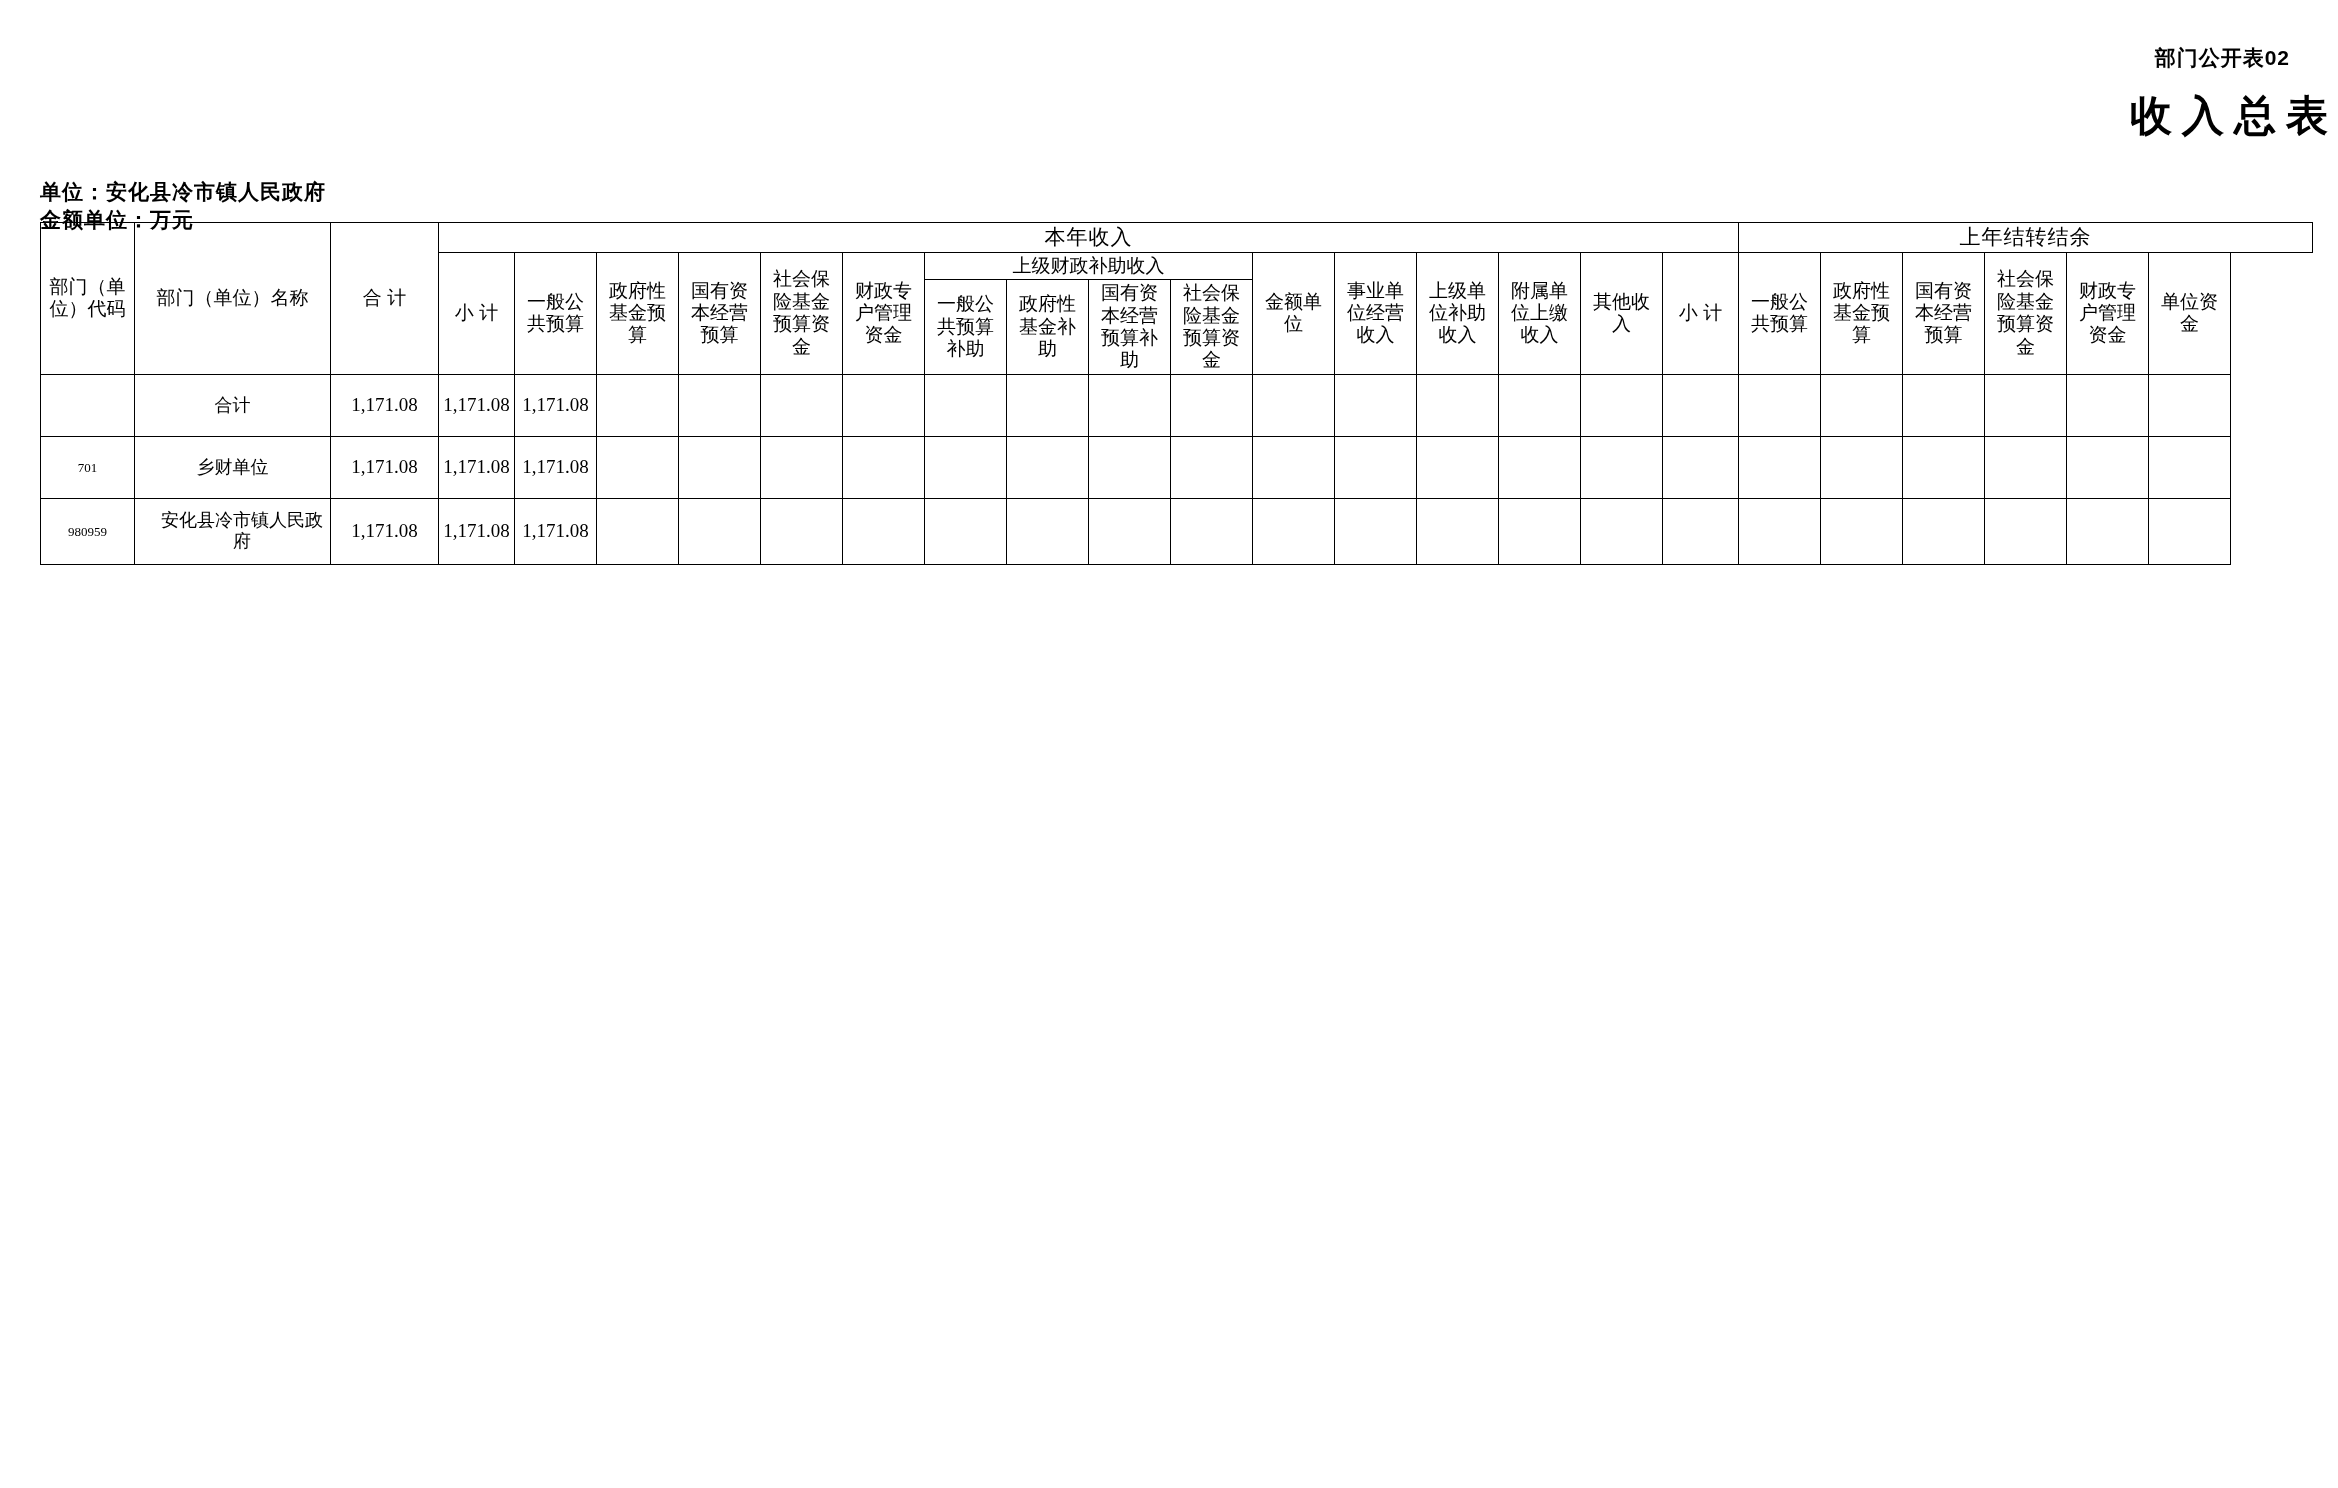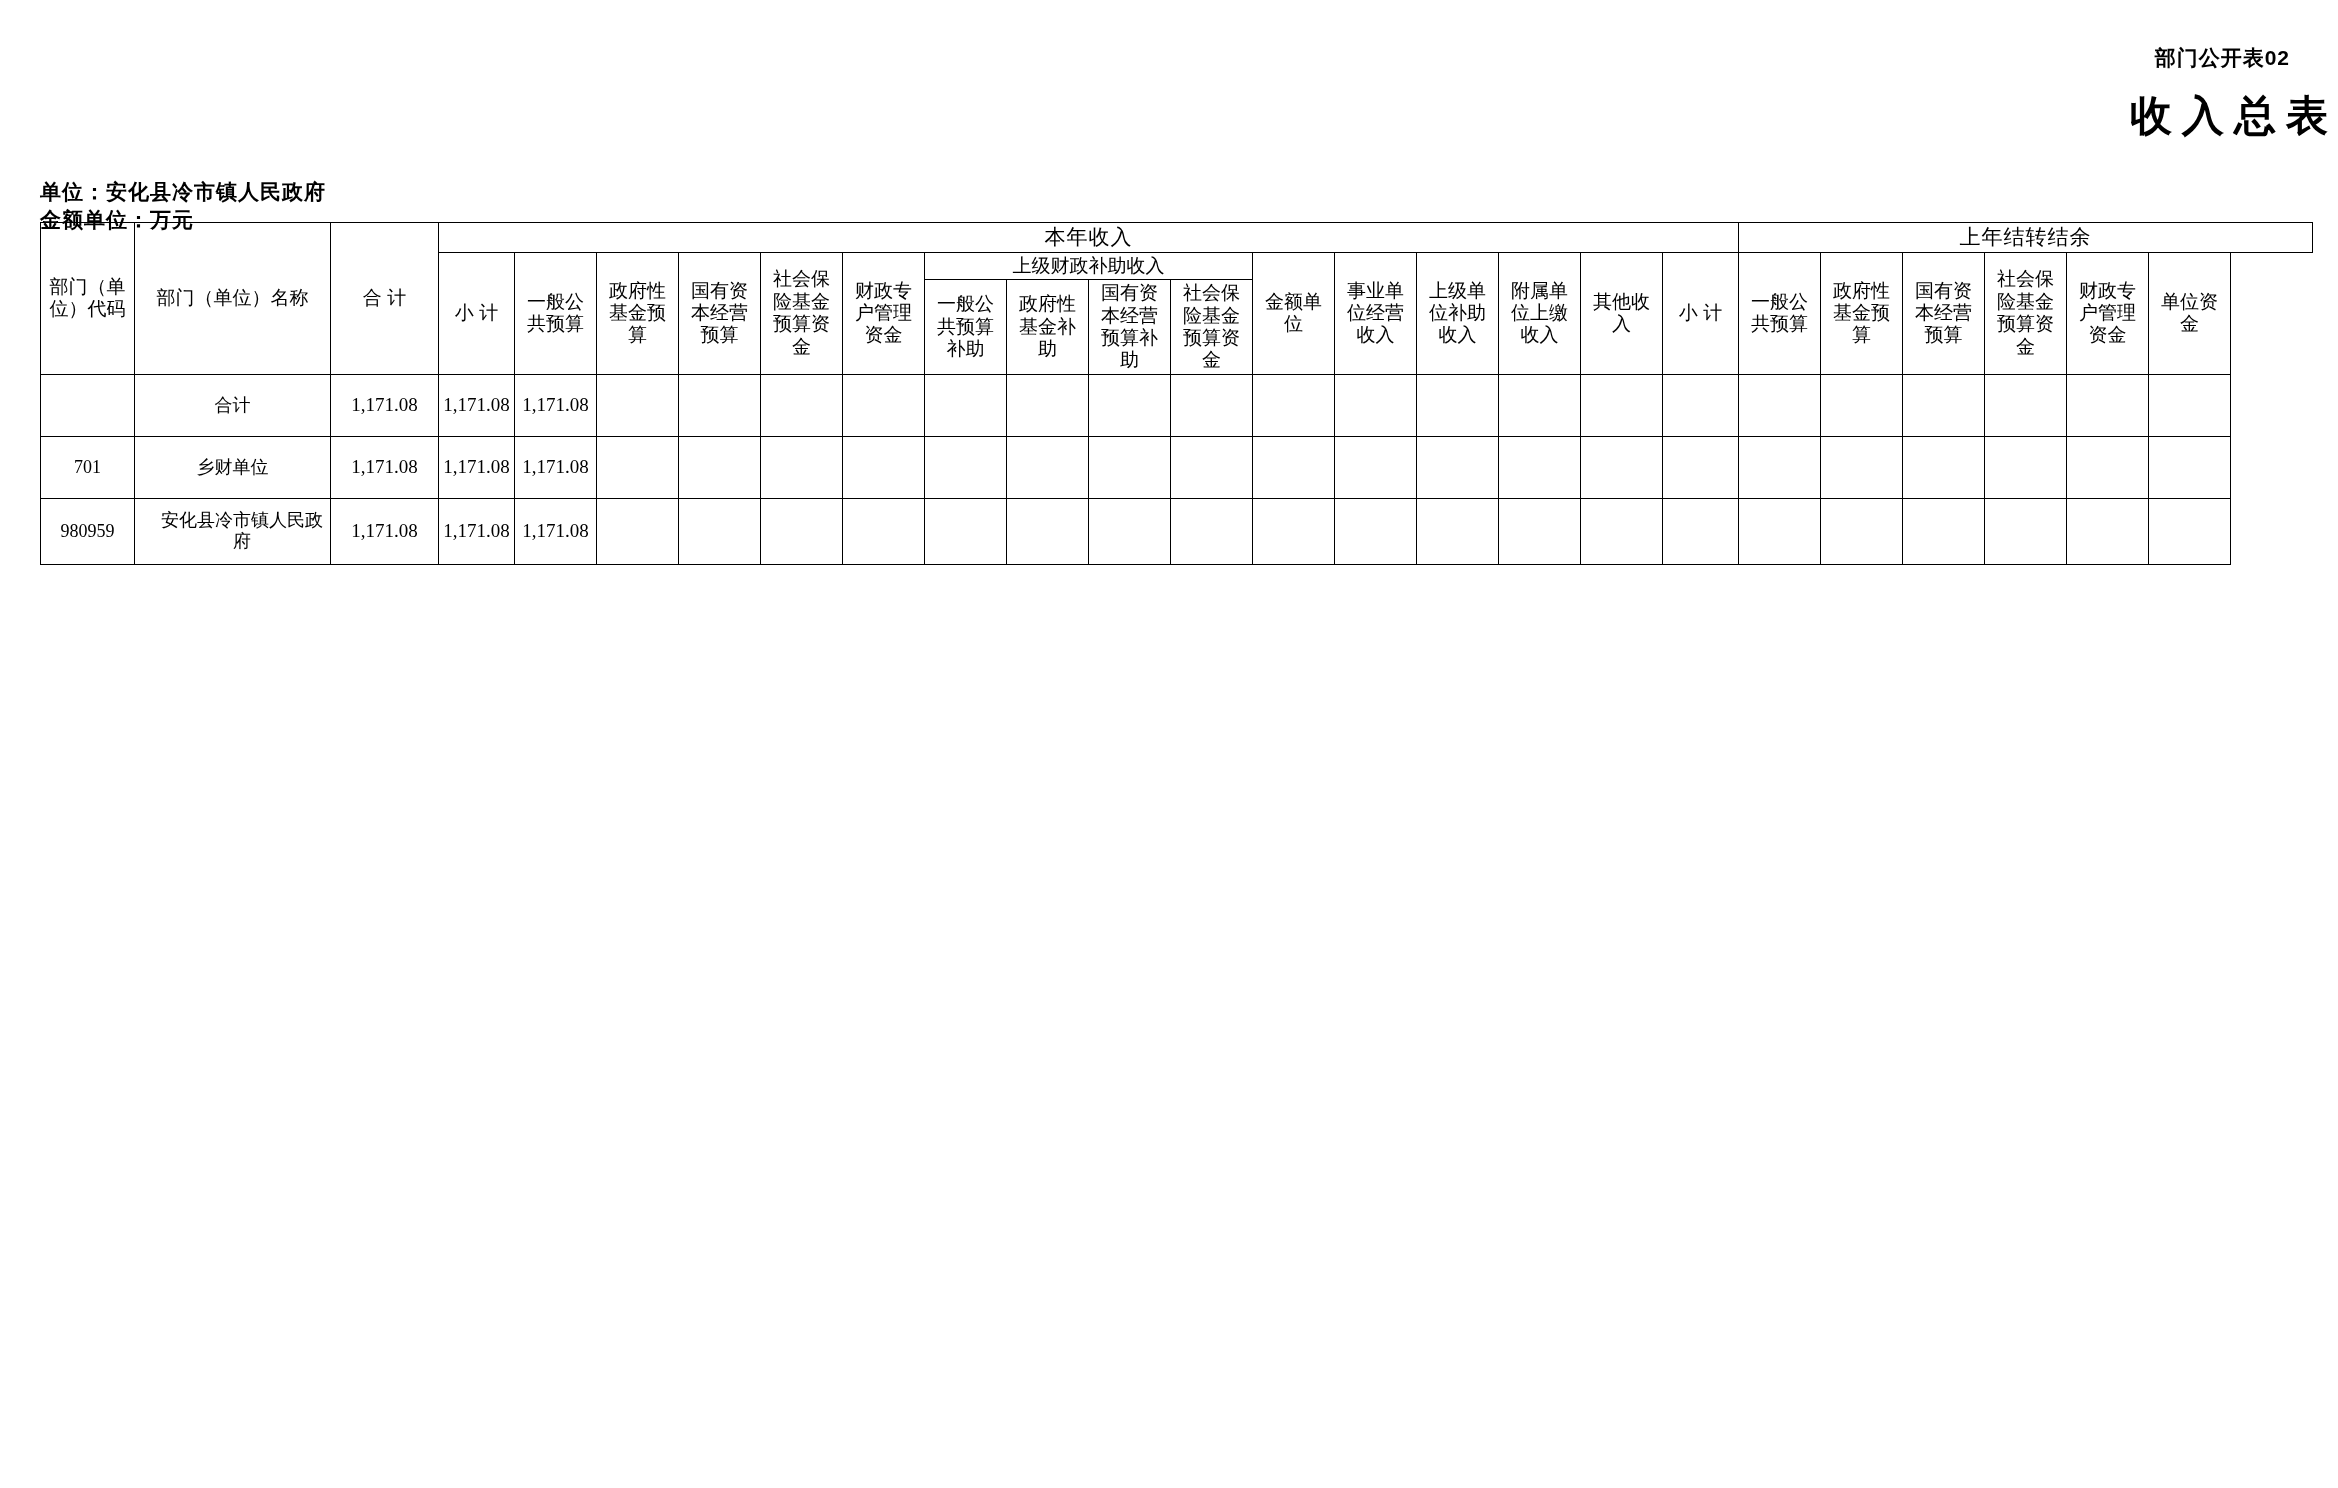--- a/index.html
+++ b/index.html
@@ -90,21 +90,21 @@
   }
   th.leaf {
     font-weight: bold;
     font-size: 19px;
     line-height: 1.15;
   }
   .r-code {
     text-align: left;
     padding-left: 8px;
     font-family: "Liberation Serif", serif;
-    font-size: 18px;
+    font-size: 13px;
   }
   .r-name {
     text-align: left;
     padding-left: 12px;
     font-size: 18px;
   }
   .r-name.indent {
     padding-left: 22px;
   }
   .num {

